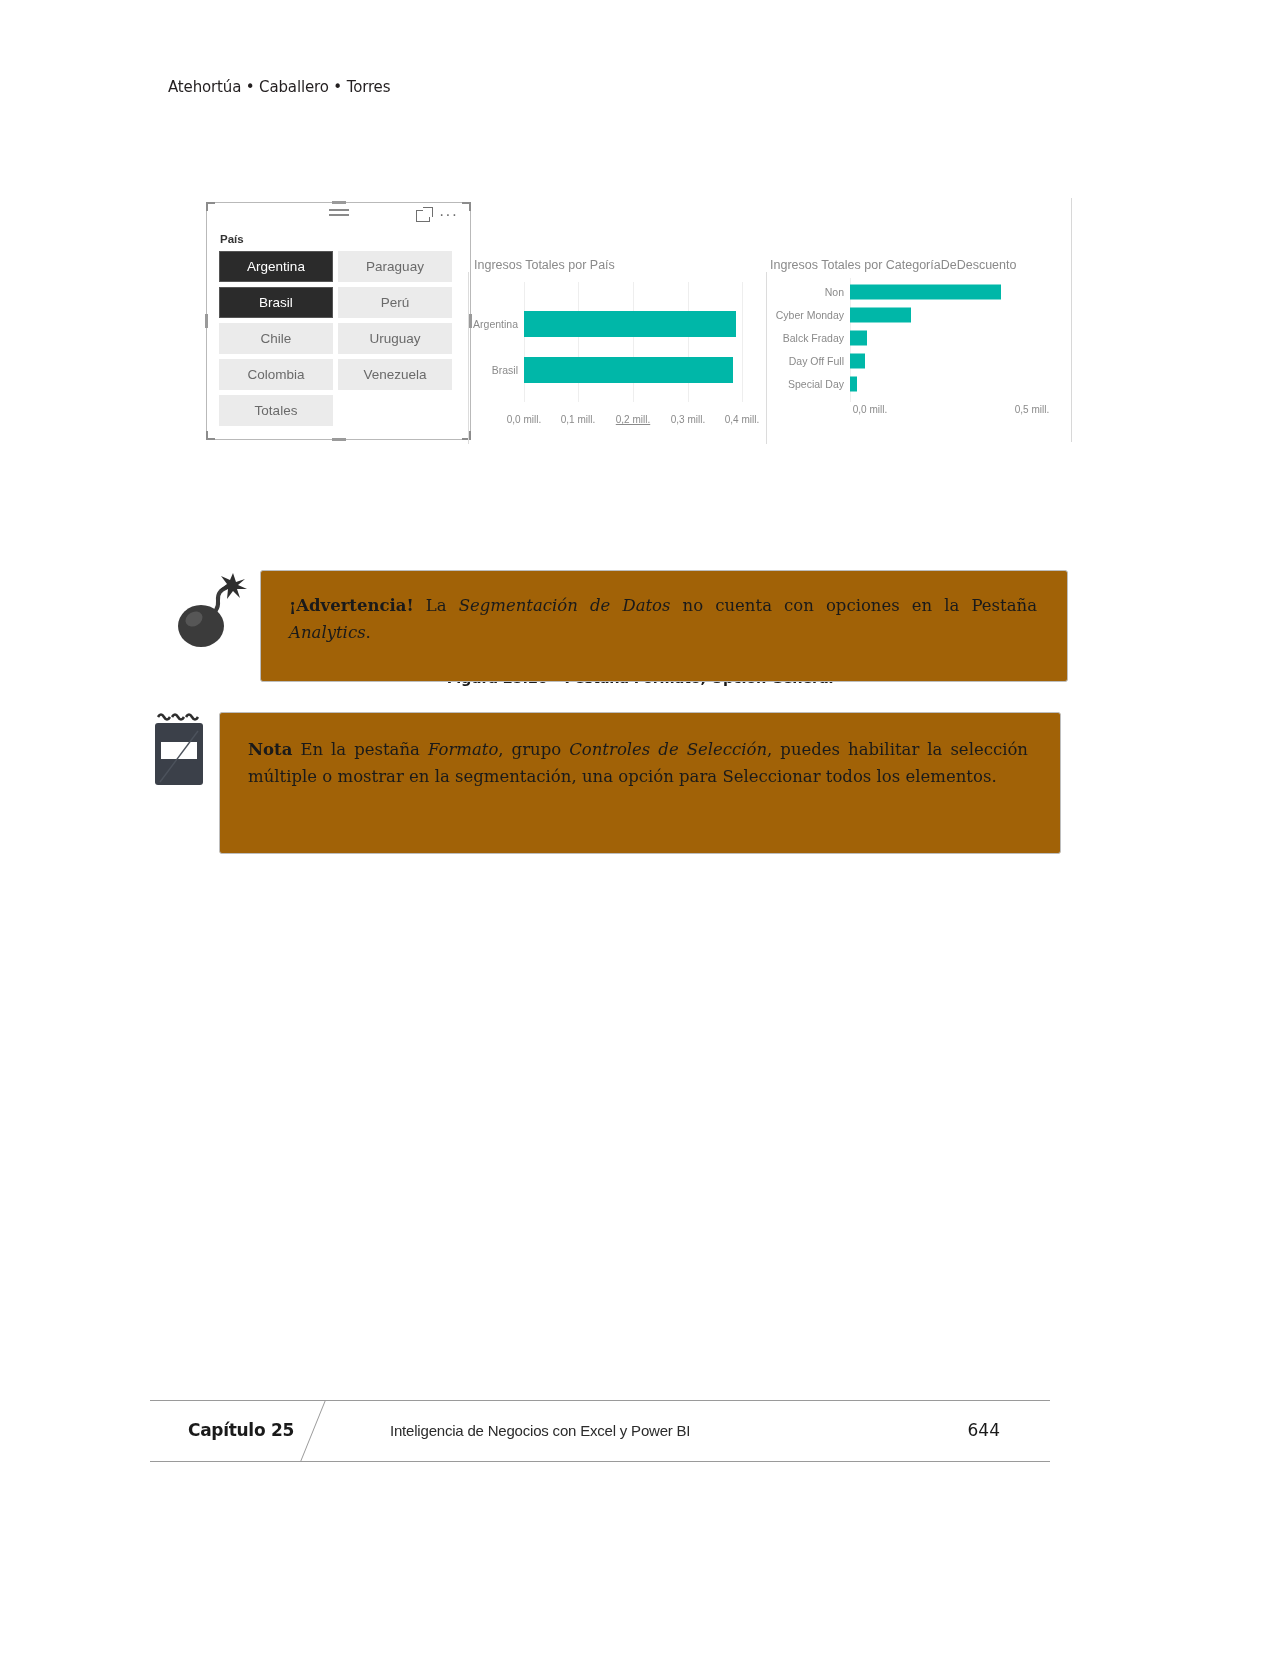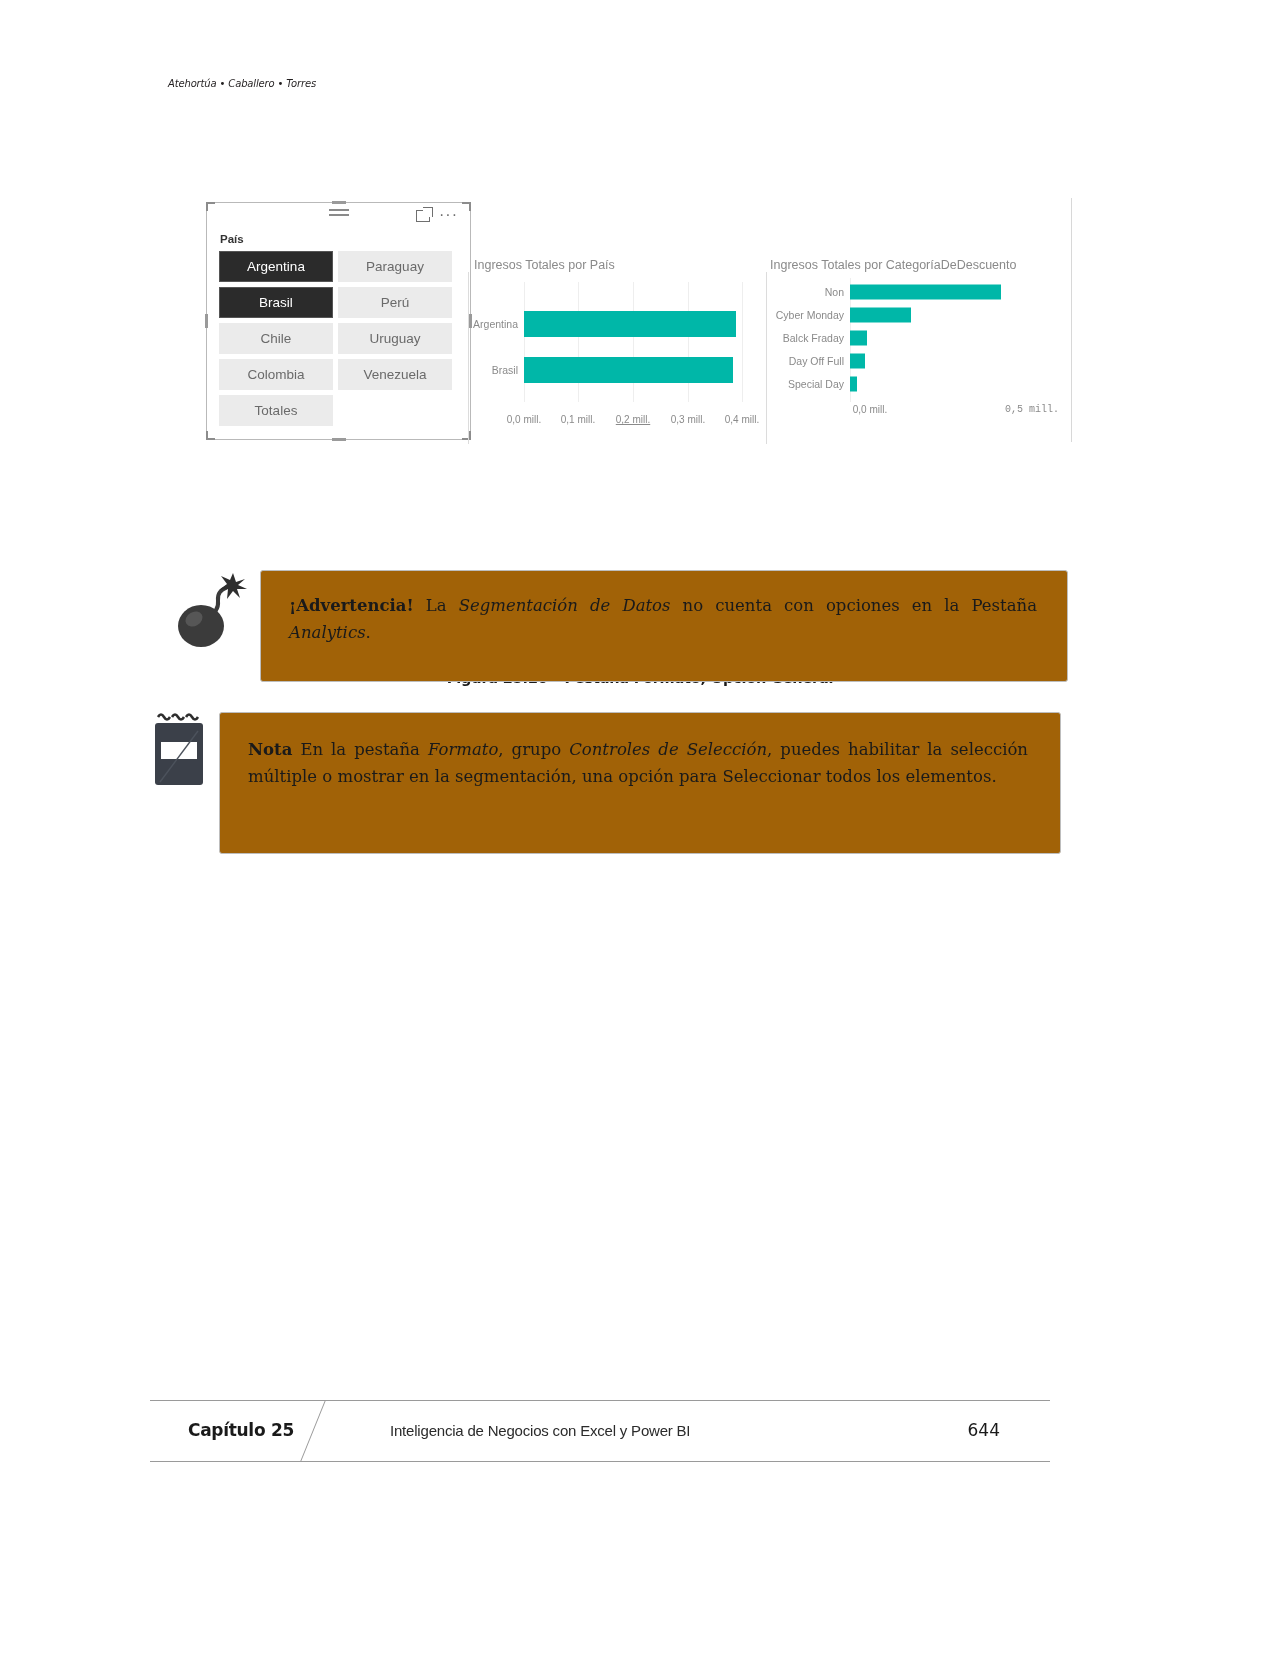--- a/index.html
+++ b/index.html
@@ -15,25 +15,24 @@
     color: #231f20;
     overflow: hidden;
   }
 
   
   .running-head {
     position: absolute;
     left: 168px;
     top: 78px;
     font-family: "DejaVu Sans", sans-serif;
-    font-size: 10px;
+    font-size: 15px;
     letter-spacing: -0.15px;
     color: #231f20;
     white-space: nowrap;
-    font-style: italic;
   }
 
   
   .figure-block {
     position: absolute;
     left: 168px;
     top: 180px;
     width: 944px;
     height: 270px;
   }
@@ -438,21 +437,21 @@
       <div class="bar" style="left:84px; top:56px; width:17px; height:15px;"></div>
 
       <div class="cat-label" style="right:212px; top:79px;">Day Off Full</div>
       <div class="bar" style="left:84px; top:79px; width:15px; height:15px;"></div>
 
       <div class="cat-label" style="right:212px; top:102px;">Special Day</div>
       <div class="bar" style="left:84px; top:102px; width:7px; height:15px;"></div>
     </div>
 
     <div class="axis-tick" style="left:104px; top:184px;">0,0 mill.</div>
-    <div class="axis-tick" style="left:266px; top:184px;font-family:Liberation Mono, monospace;">0,5 mill.</div>
+    <div class="axis-tick" style="left:266px; top:184px;">0,5 mill.</div>
   </div>
 
   <div class="fig-caption">Figura 25.20 – Pestaña Formato, Opción General</div>
 </div>
 
 <svg class="bomb-icon" viewBox="0 0 84 84" xmlns="http://www.w3.org/2000/svg">
   <ellipse cx="33" cy="56" rx="23" ry="21" fill="#3b3b3b"></ellipse>
   <ellipse cx="26" cy="49" rx="9" ry="7" fill="#565656" transform="rotate(-30 26 49)"></ellipse>
   <path d="M48 40 C 53 33, 47 28, 52 22 C 56 17, 61 18, 63 14" stroke="#3b3b3b" stroke-width="4" fill="none" stroke-linecap="round"></path>
   <g fill="#2e2e2e">

